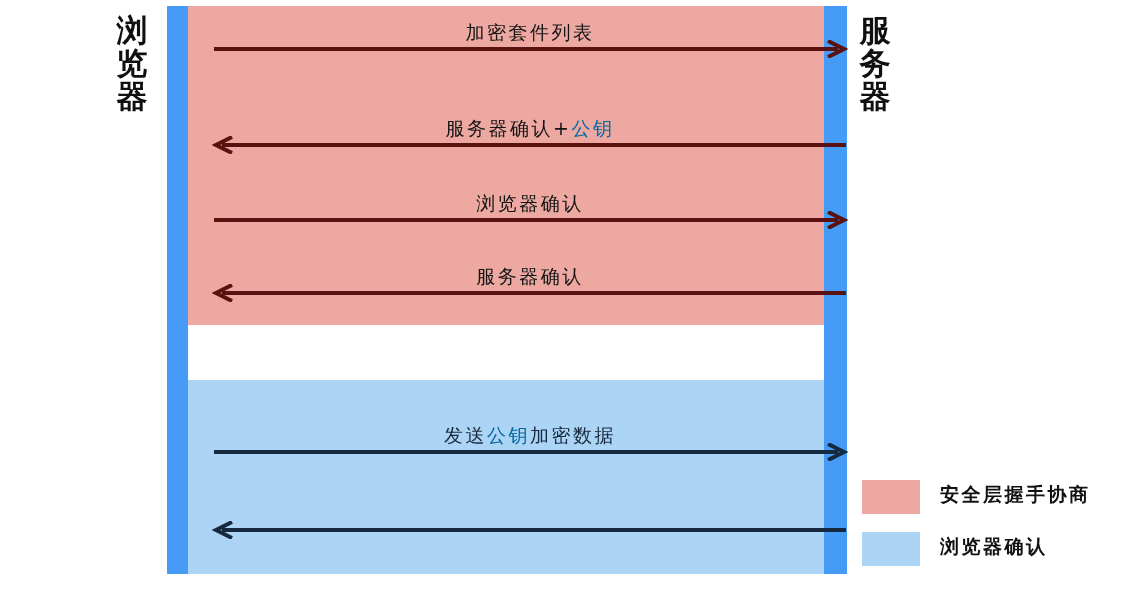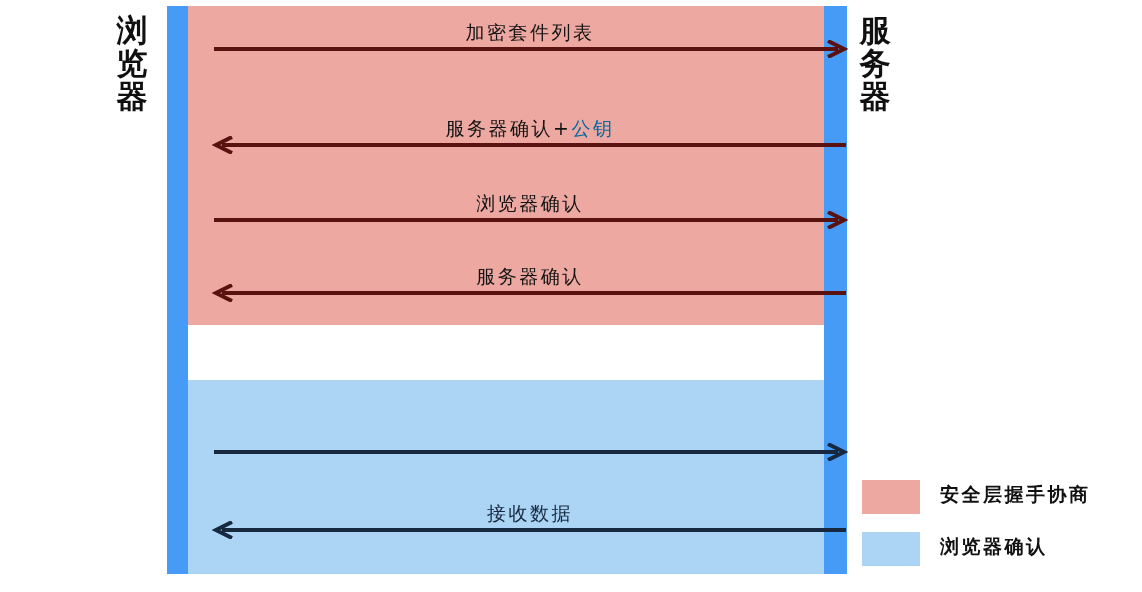--- a/index.html
+++ b/index.html
@@ -202,30 +202,30 @@
     <div class="msg-text">
       <span>服务器确认</span>
     </div>
     <svg width="636" height="18" viewBox="0 0 636 18">
       <line x1="10" y1="9" x2="634" y2="9" stroke="#5a1210" stroke-width="4"></line>
       <polyline points="20,1 4,9 20,17" fill="none" stroke="#5a1210" stroke-width="4" stroke-linejoin="miter"></polyline>
     </svg>
   </div>
 
   <div class="message phase-transfer" id="msg-5">
+    <div class="msg-text">
+      <span>发送</span><span class="hl">公钥</span><span>加密数据</span>
+    </div>
     <svg width="636" height="18" viewBox="0 0 636 18">
       <line x1="2" y1="9" x2="626" y2="9" stroke="#17293f" stroke-width="4"></line>
       <polyline points="616,1 632,9 616,17" fill="none" stroke="#17293f" stroke-width="4" stroke-linejoin="miter"></polyline>
     </svg>
   </div>
 
   <div class="message phase-transfer" id="msg-6">
-    <div class="msg-text">
-      <span>接收数据</span>
-    </div>
     <svg width="636" height="18" viewBox="0 0 636 18">
       <line x1="10" y1="9" x2="634" y2="9" stroke="#17293f" stroke-width="4"></line>
       <polyline points="20,1 4,9 20,17" fill="none" stroke="#17293f" stroke-width="4" stroke-linejoin="miter"></polyline>
     </svg>
   </div>
 
   <div id="legend">
     <div class="legend-row" id="legend-row-handshake">
       <div class="legend-swatch" style="background:#eda9a1;"></div>
       <div class="legend-text">安全层握手协商</div>

